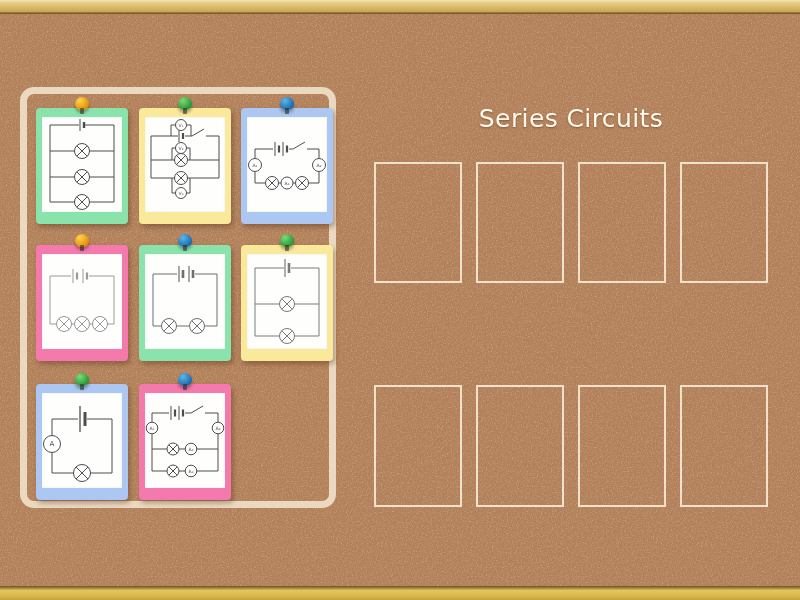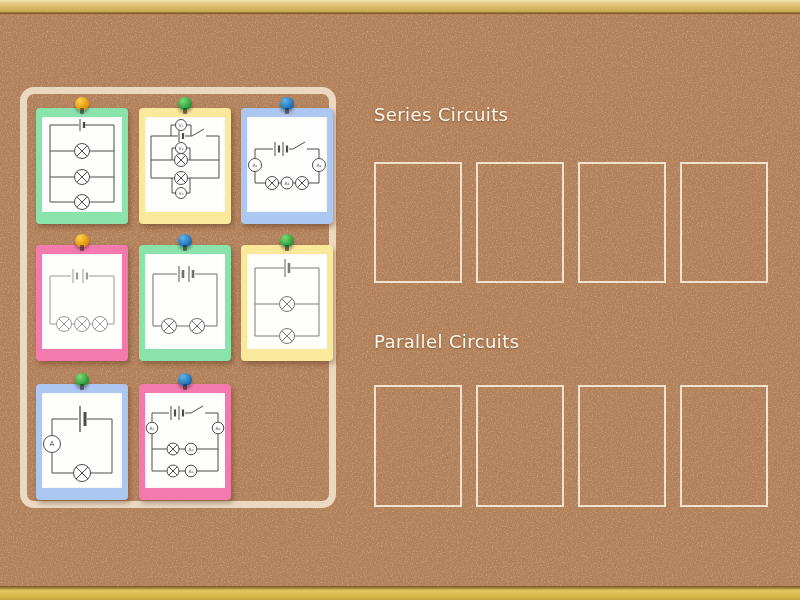--- a/index.html
+++ b/index.html
@@ -5,21 +5,21 @@
   html,body{margin:0;padding:0;}
   .stage{position:relative;width:800px;height:600px;overflow:hidden;background:#b2805a;
          font-family:"DejaVu Sans",sans-serif;}
   .cork{position:absolute;left:0;top:0;z-index:0;}
   .wood-top{position:absolute;left:0;top:0;width:800px;height:14px;z-index:2;
     background:linear-gradient(to bottom,#f4e6b6 0%,#e6cd86 20%,#d8b867 55%,#c9a854 82%,#8a6830 92%,#6e5125 100%);}
   .wood-bottom{position:absolute;left:0;bottom:0;width:800px;height:14px;z-index:2;
     background:linear-gradient(to bottom,#6e5125 0%,#9a7a36 12%,#e3c55f 32%,#dab94e 70%,#c5a23e 100%);}
   .zone{position:absolute;left:20px;top:87px;width:316px;height:421px;box-sizing:border-box;
     border:7px solid rgba(241,228,206,0.88);border-radius:14px;z-index:1;}
-  .group-title{position:absolute;left:374px;width:394px;text-align:left;font-size:18px;
+  .group-title{position:absolute;left:374px;width:394px;text-align:center;font-size:25px;
     color:#fff8ec;text-shadow:0 1px 2px rgba(90,56,20,0.55);letter-spacing:0.4px;z-index:2;}
   .slot-row{position:absolute;left:374px;display:flex;gap:14px;z-index:2;}
   .slot{width:88px;height:121px;box-sizing:border-box;border:2px solid rgba(247,235,214,0.9);}
   .slot-row.parallel .slot{height:122px;}
   .card{position:absolute;width:92px;height:116px;border-radius:4px;z-index:3;
     box-shadow:2px 3px 5px rgba(60,30,10,0.35);}
   .paper{position:absolute;left:6px;right:6px;top:9px;bottom:12px;background:#fefefc;
     box-shadow:inset 0 0 3px rgba(0,0,0,0.08);}
   .pin{position:absolute;left:50%;top:-11px;transform:translateX(-50%);width:14px;height:13px;
     border-radius:50% 50% 46% 46%;box-shadow:0 3px 3px rgba(40,20,5,0.35);z-index:4;}
@@ -57,21 +57,20 @@
   <div class="zone"></div>
 
   <div class="group-title" style="top:104px">Series Circuits</div>
   <div class="slot-row series" style="top:162px">
       <div class="slot"></div>
       <div class="slot"></div>
       <div class="slot"></div>
       <div class="slot"></div>
     </div>
 
-  <div class="group-title" style="top:331px">Parallel Circuits</div>
   <div class="slot-row parallel" style="top:385px">
       <div class="slot"></div>
       <div class="slot"></div>
       <div class="slot"></div>
       <div class="slot"></div>
     </div>
 
   <div class="card" style="left: 36px; top: 108px; background: rgb(139, 227, 172);">
     <div class="pin" style="background: radial-gradient(circle at 35% 28%, rgb(255, 211, 78) 0%, rgb(224, 138, 0) 78%);"></div>
     <div class="paper">

